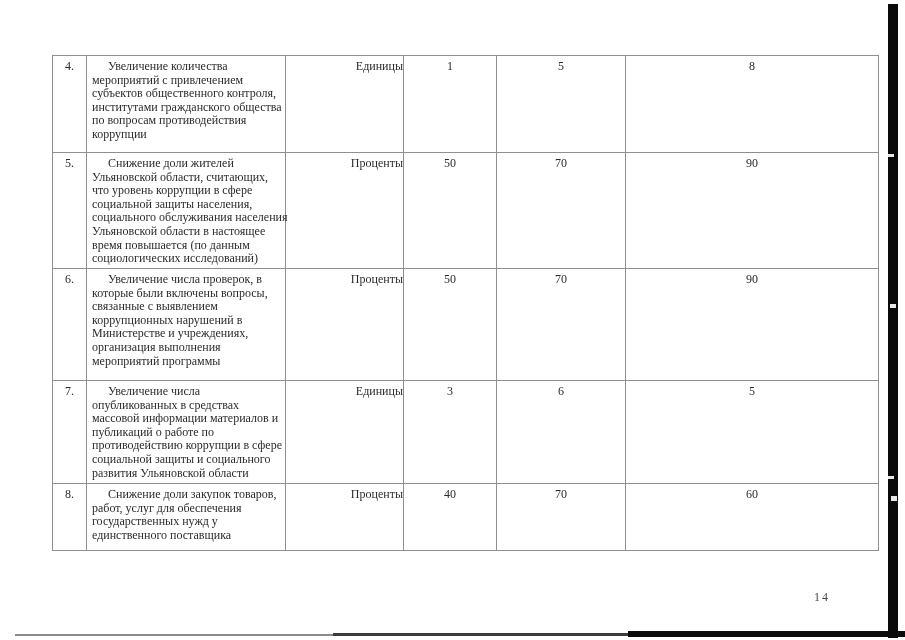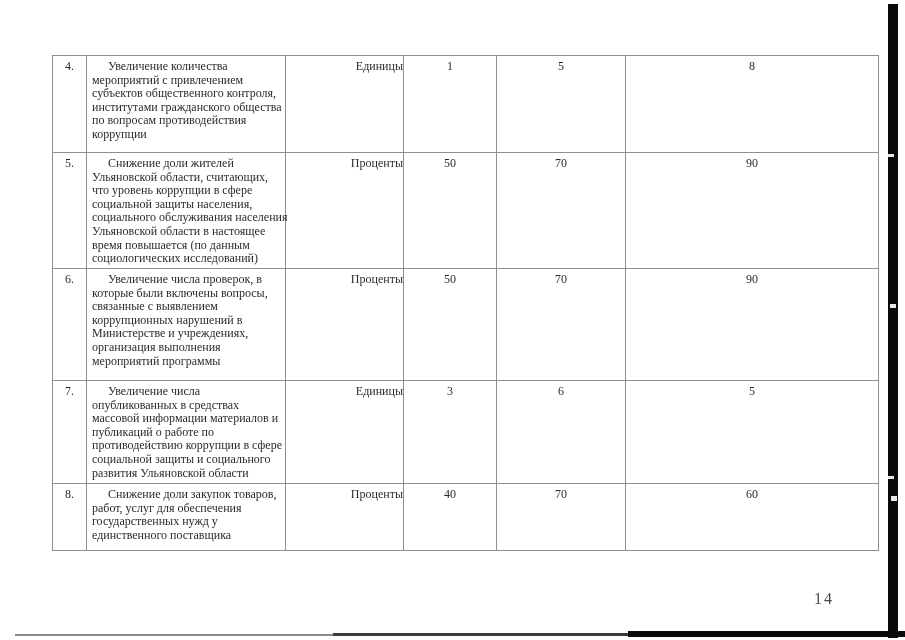--- a/index.html
+++ b/index.html
@@ -49,21 +49,21 @@
     text-indent: 16px;
     padding: 0 5px;
     text-align: left;
   }
 
   
   .page-number {
     position: absolute;
     left: 814px;
     top: 590px;
-    font-size: 16px;
+    font-size: 12px;
     color: #4a4a4a;
     letter-spacing: 2px;
   }
 
   
   .scan-bar-right {
     position: absolute;
     left: 888px;
     top: 4px;
     width: 10px;

